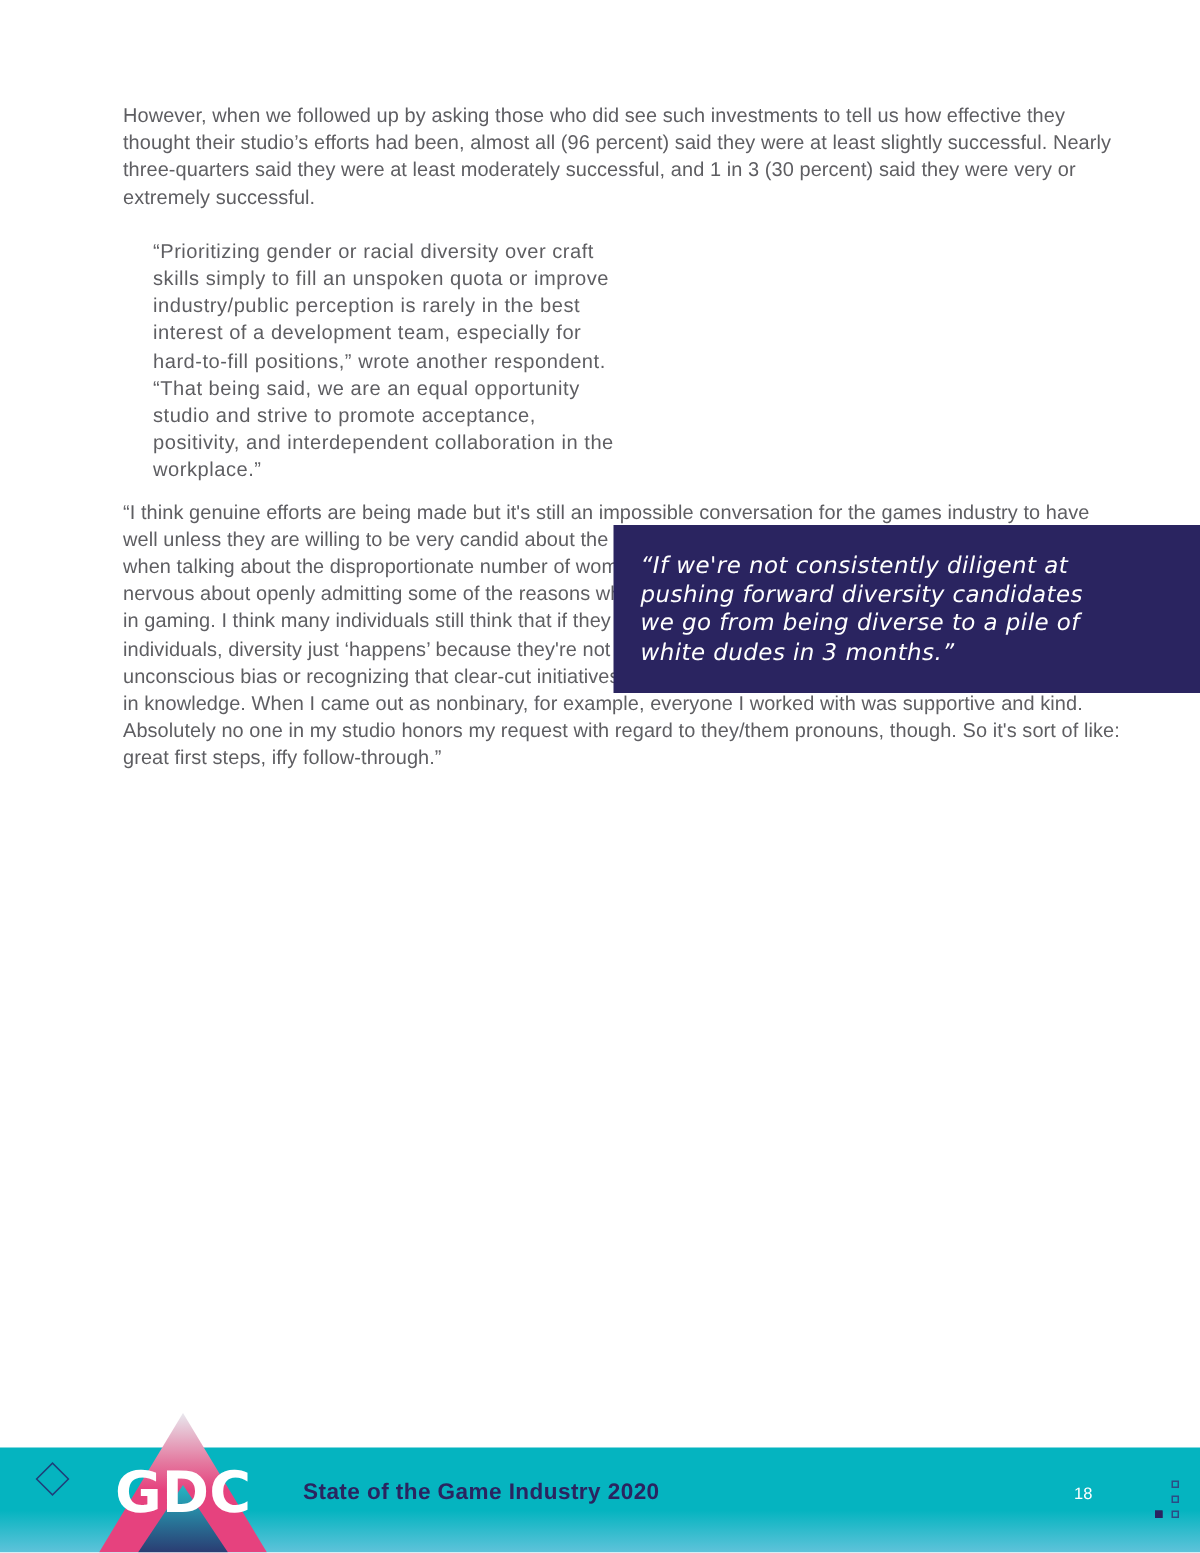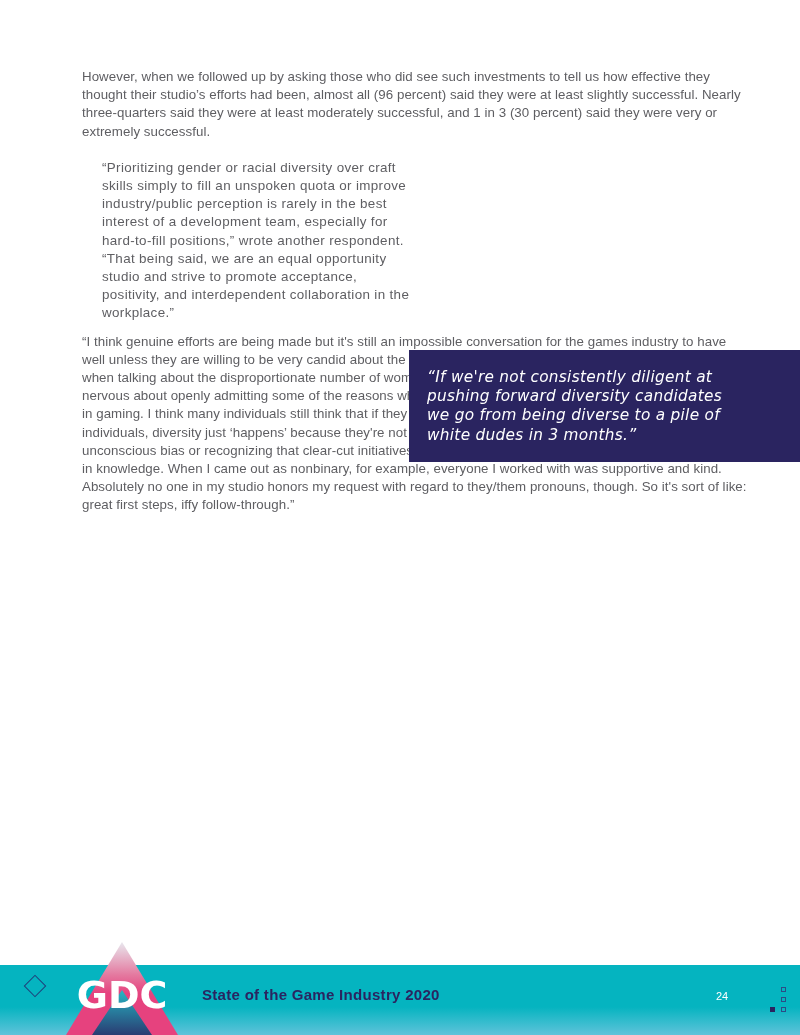--- a/index.html
+++ b/index.html
@@ -51,21 +51,21 @@
   <p class="para">“I think genuine efforts are being made but it's still an impossible conversation for the games industry to have well unless they are willing to be very candid about the idea of harassment,” another wrote. “For example, even when talking about the disproportionate number of women working in gaming, higher-ups seem to be a little nervous about openly admitting some of the reasons why there might be such hostility directed towards women in gaming. I think many individuals still think that if they are generally liberal-minded, socially conscious individuals, diversity just ‘happens’ because they're not worried about it — not stopping to think about unconscious bias or recognizing that clear-cut initiatives still really matter. I think there are also just bigger gaps in knowledge. When I came out as nonbinary, for example, everyone I worked with was supportive and kind. Absolutely no one in my studio honors my request with regard to they/them pronouns, though. So it's sort of like: great first steps, iffy follow-through.”</p>
 </div>
 
 <div class="callout">
   <p class="callout-text">“If we're not consistently diligent at pushing forward diversity candidates we go from being diverse to a pile of white dudes in 3 months.”</p>
 </div>
 
 <div class="footer">
   <div class="diamond-icon"></div>
   <div class="footer-title">State of the Game Industry 2020</div>
-  <div class="page-number">24</div>
+  <div class="page-number">18</div>
   <div>
     <div class="sq" style="left:781px; top:22px;"></div>
     <div class="sq" style="left:781px; top:32px;"></div>
     <div class="sq" style="left:781px; top:42px;"></div>
     <div class="sq filled" style="left:770px; top:42px;"></div>
   </div>
 </div>
 
 <svg class="logo" viewBox="0 0 112 93" xmlns="http://www.w3.org/2000/svg">
   <defs>

